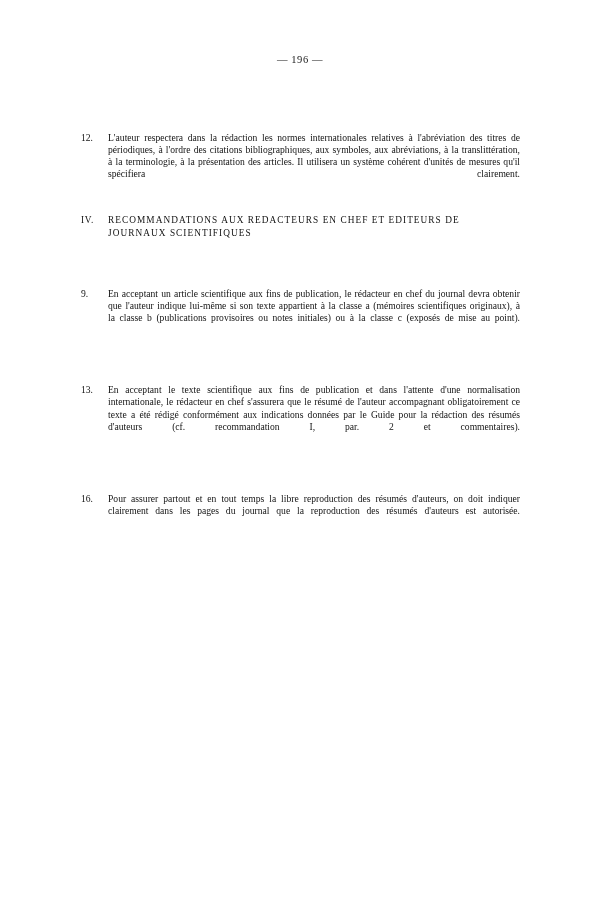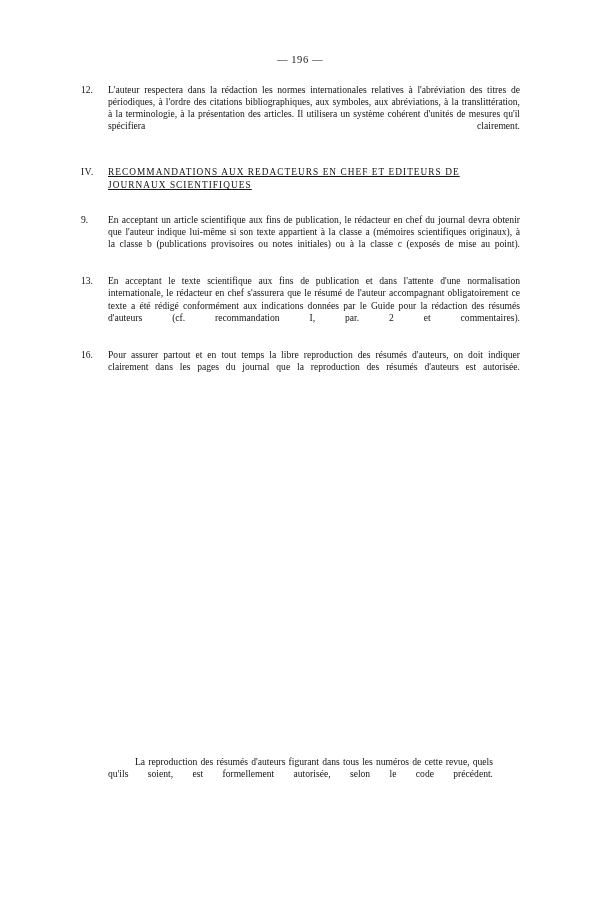--- a/index.html
+++ b/index.html
@@ -62,39 +62,38 @@
   .item-num {
     position: absolute;
     left: 0;
     top: 0;
     width: 20px;
     text-align: left;
     font-size: 9.6px;
     line-height: 12.05px;
     word-spacing: normal;
   }
-  .item-body { display: block; }
+  .item-body { display: block; margin-top: 48px; }
   
   .item-body::after {
     content: "";
     display: inline-block;
     width: 100%;
   }
 
   
   .section-heading {
     position: relative;
     padding-left: 27px;
     font-size: 9.3px;
     line-height: 13px;
     letter-spacing: 1.05px;
     margin-top: 22px;
     margin-bottom: 22px;
     text-align: left;
-    text-decoration: underline;
   }
   .section-heading .sec-num {
     position: absolute;
     left: 0;
     top: 0;
     letter-spacing: 0.7px;
   }
   .section-heading .sec-title { display: block; margin-top: 20px; }
 
   
@@ -145,15 +144,14 @@
       <span class="item-body">En acceptant le texte scientifique aux fins de publication et dans l'attente d'une normalisation internationale, le rédacteur en chef s'assurera que le résumé de l'auteur accompagnant obligatoirement ce texte a été rédigé conformément aux indications données par le Guide pour la rédaction des résumés d'auteurs (cf. recommandation I, par. 2 et commentaires).</span>
     </div>
 
     <div class="item">
       <span class="item-num">16.</span>
       <span class="item-body">Pour assurer partout et en tout temps la libre reproduction des résumés d'auteurs, on doit indiquer clairement dans les pages du journal que la reproduction des résumés d'auteurs est autorisée.</span>
     </div>
 
   </div>
 
-  <div class="footnote">La reproduction des résumés d'auteurs figurant dans tous les numéros de cette revue, quels qu'ils soient, est formellement autorisée, selon le code précédent.</div>
 
 </div>
 
 </body></html>

